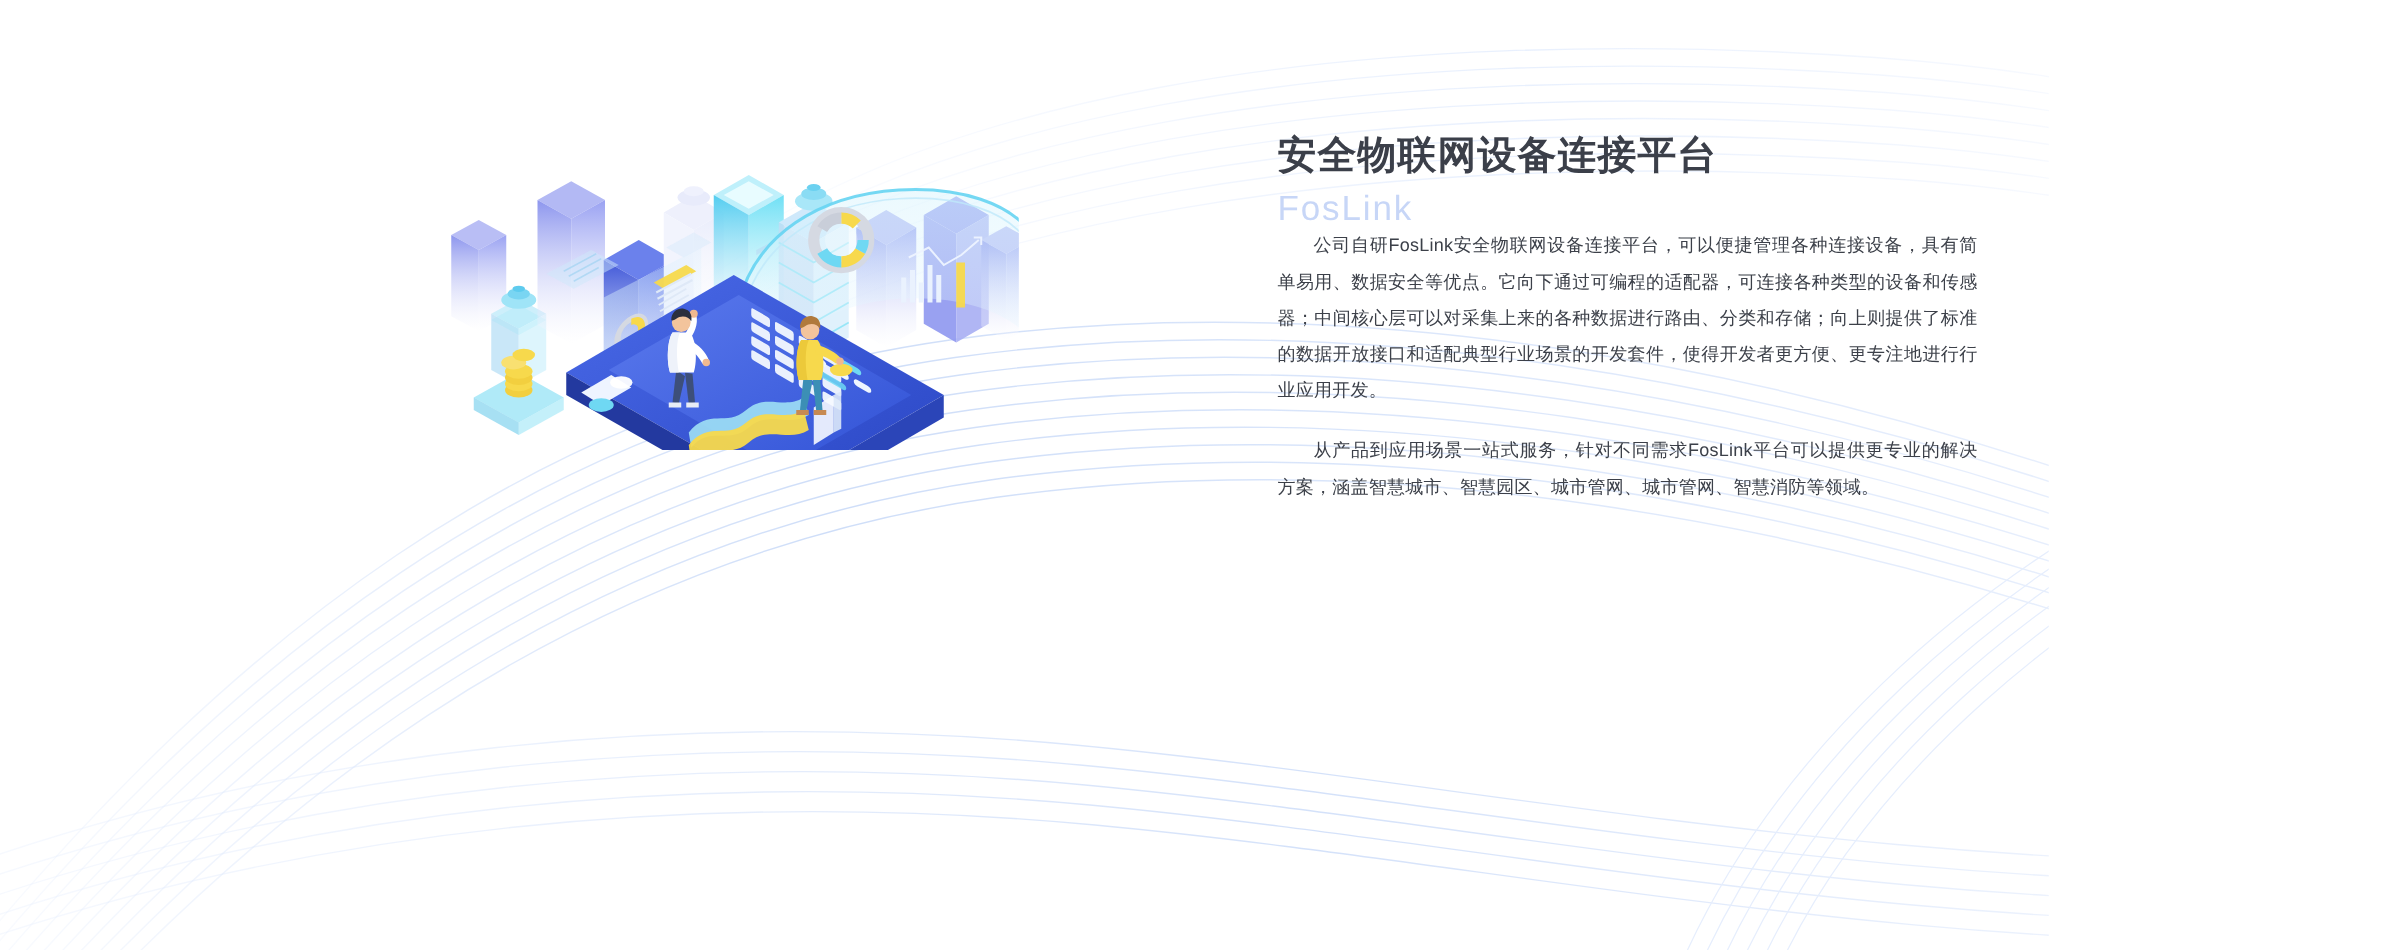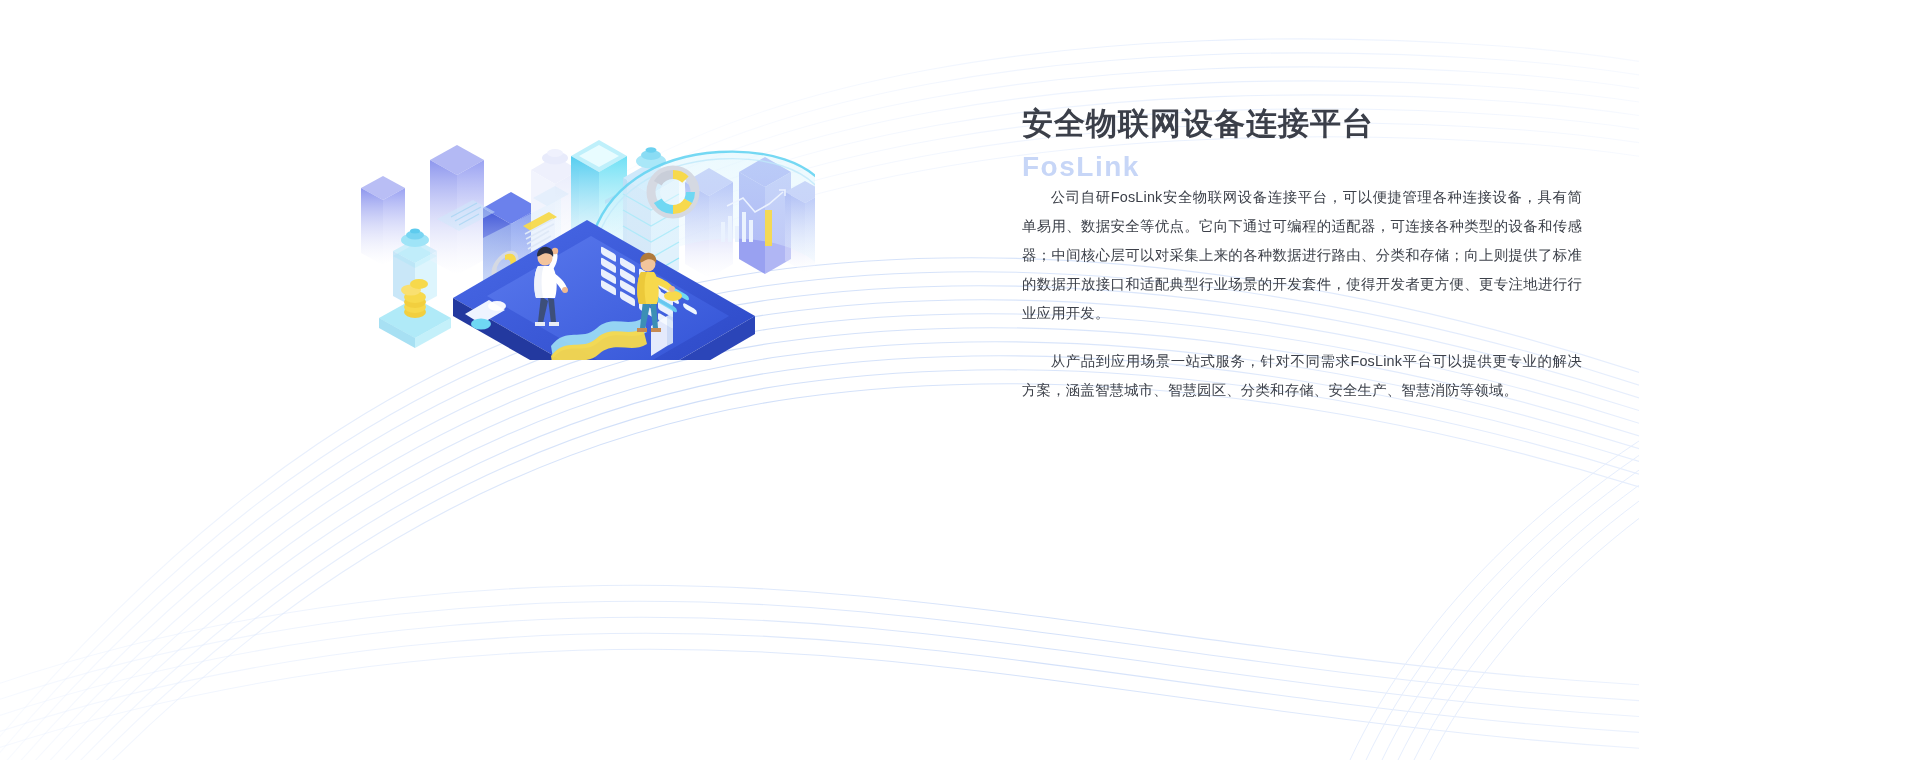--- a/index.html
+++ b/index.html
@@ -54,21 +54,21 @@
     font-weight: bold;
     color: #3b3f49;
     letter-spacing: 1px;
     line-height: 1.28;
     margin: 0;
     white-space: nowrap;
   }
 
   .subtitle {
     font-size: 28px;
-    font-weight: bold;
+    font-weight: normal;
     color: #c7d6f7;
     letter-spacing: 1.5px;
     margin: 6px 0 0 0;
     line-height: 1.2;
   }
 
   .body-block {
   }
 
   .para {
@@ -465,17 +465,17 @@
     </g>
 
   </svg>
 
   <div class="text-col">
     <h1 class="title">安全物联网设备连接平台</h1>
     <div class="subtitle">FosLink</div>
 
     <div class="body-block">
       <p class="para">公司自研FosLink安全物联网设备连接平台，可以便捷管理各种连接设备，具有简单易用、数据安全等优点。它向下通过可编程的适配器，可连接各种类型的设备和传感器；中间核心层可以对采集上来的各种数据进行路由、分类和存储；向上则提供了标准的数据开放接口和适配典型行业场景的开发套件，使得开发者更方便、更专注地进行行业应用开发。</p>
-      <p class="para">从产品到应用场景一站式服务，针对不同需求FosLink平台可以提供更专业的解决方案，涵盖智慧城市、智慧园区、分类和存储、安全生产、智慧消防等领域。</p>
+      <p class="para">从产品到应用场景一站式服务，针对不同需求FosLink平台可以提供更专业的解决方案，涵盖智慧城市、智慧园区、城市管网、城市管网、智慧消防等领域。</p>
     </div>
   </div>
 
 </div>
 
 </body></html>

